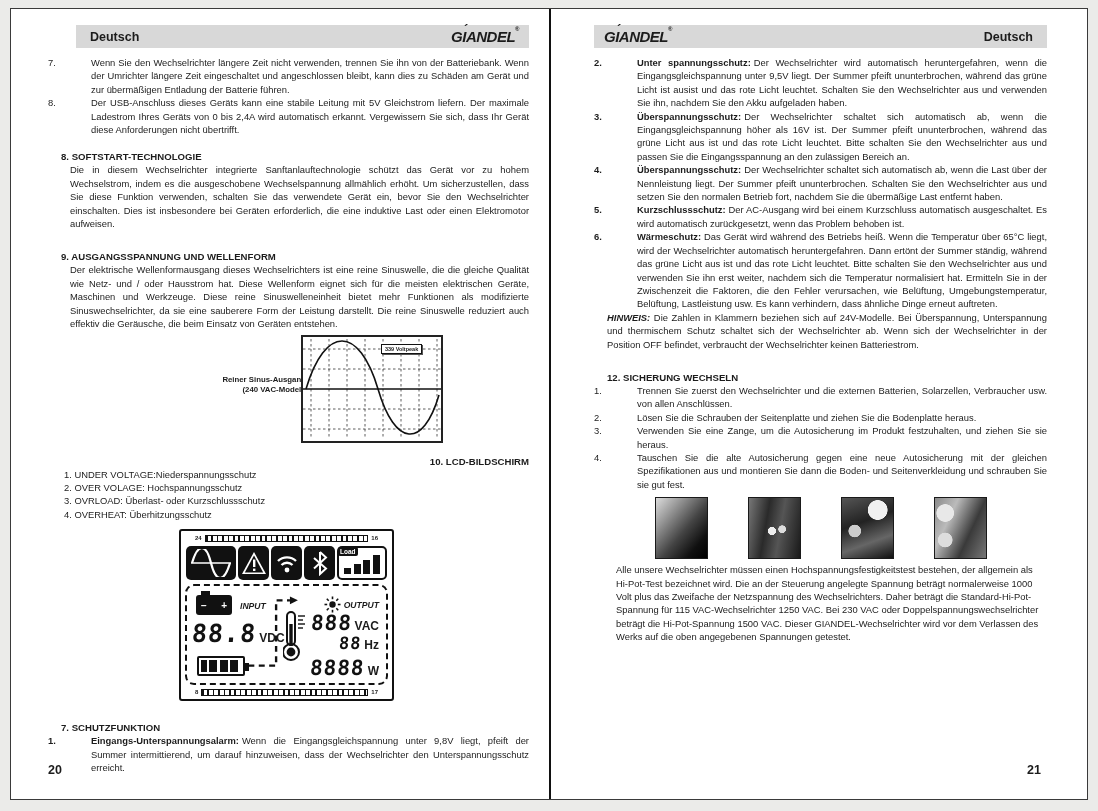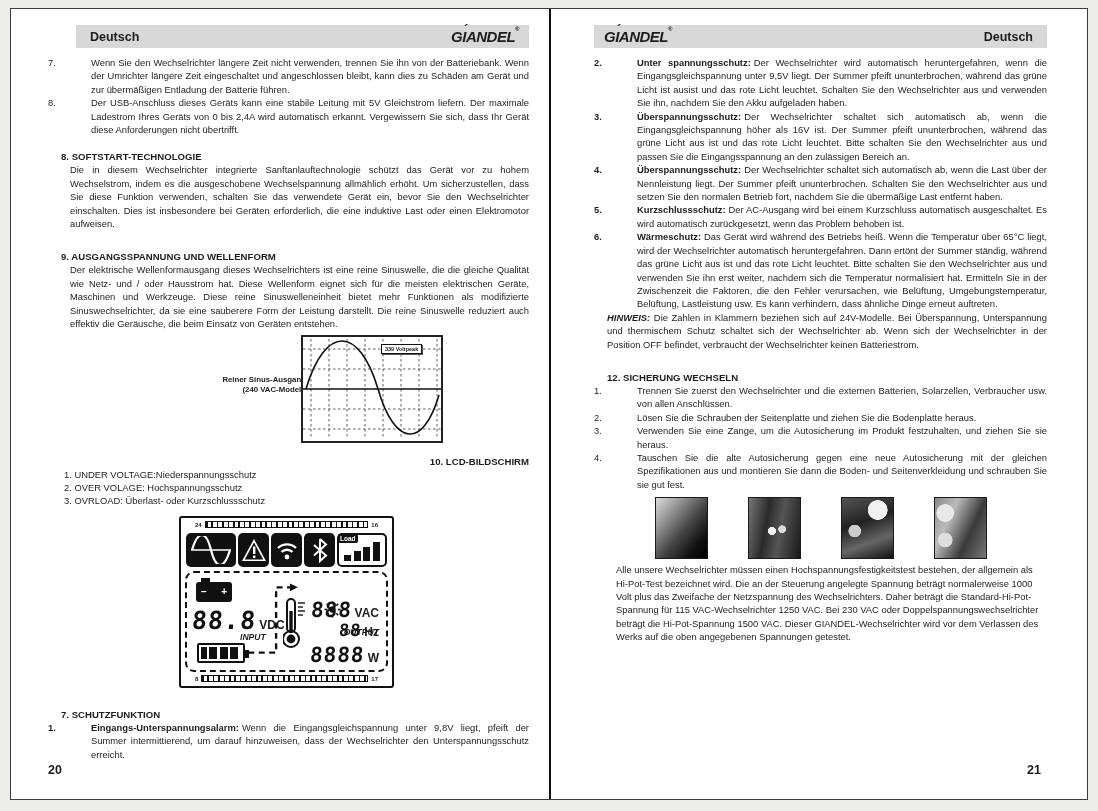--- a/index.html
+++ b/index.html
@@ -74,21 +74,21 @@
               font-size:6.5px; font-weight:bold; padding:0 2px; line-height:9px; border-radius:2px; }
   .ic-load .bar { width:7px; background:#111; display:inline-block; }
 
   .lcd-main { position:relative; border:2px dashed #111; border-radius:9px;
               height:101px; margin-top:1px; }
   .batt { position:absolute; left:9px; top:9px; width:36px; height:20px;
           background:#111; border-radius:3px; color:#fff; font-weight:bold;
           font-size:10px; display:flex; align-items:center; justify-content:space-between;
           padding:0 5px; }
   .batt::before { content:""; position:absolute; top:-4px; left:5px; width:9px; height:4px; background:#111; }
-  .io-label { font-weight:bold; font-style:italic; font-size:8.6px;margin-top:44px; }
+  .io-label { font-weight:bold; font-style:italic; font-size:8.6px; }
   .input-lb { position:absolute; left:53px; top:15px; }
   .out-row { position:absolute; right:7px; top:10px; display:flex; align-items:center; gap:3px; }
   .seg { font-family:"DejaVu Sans Mono", monospace; font-weight:bold;
          display:inline-block; transform:skewX(-5deg); letter-spacing:1px; color:#111; }
   .unit { font-weight:bold; font-size:12px; }
   .vdc-row { position:absolute; left:5px; top:33px; display:flex; align-items:baseline; gap:3px; }
   .vdc-row .seg { font-size:25px; }
   .gauge { position:absolute; left:10px; bottom:7px; width:48px; height:20px;
            border:2px solid #111; border-radius:2px; padding:2px;
            background-clip:content-box;
@@ -181,20 +181,21 @@
         </svg>
         <div class="peak-label">339 Voltpeak</div>
       </div>
     </div>
 
     <div class="sec-title gap8">10. LCD-BILDSCHIRM</div>
     <div class="codes">
       <div>1. UNDER VOLTAGE:Niederspannungsschutz</div>
       <div>2. OVER VOLAGE: Hochspannungsschutz</div>
       <div>3. OVRLOAD: Überlast- oder Kurzschlussschutz</div>
+      <div>4. OVERHEAT: Überhitzungsschutz</div>
     </div>
 
     <div class="lcd-wrap">
       <div class="lcd">
         <div class="pins">
           <span class="plabel">24</span>
           <span class="strip"></span>
           <span class="plabel">16</span>
         </div>
         <div class="lcd-icons">

